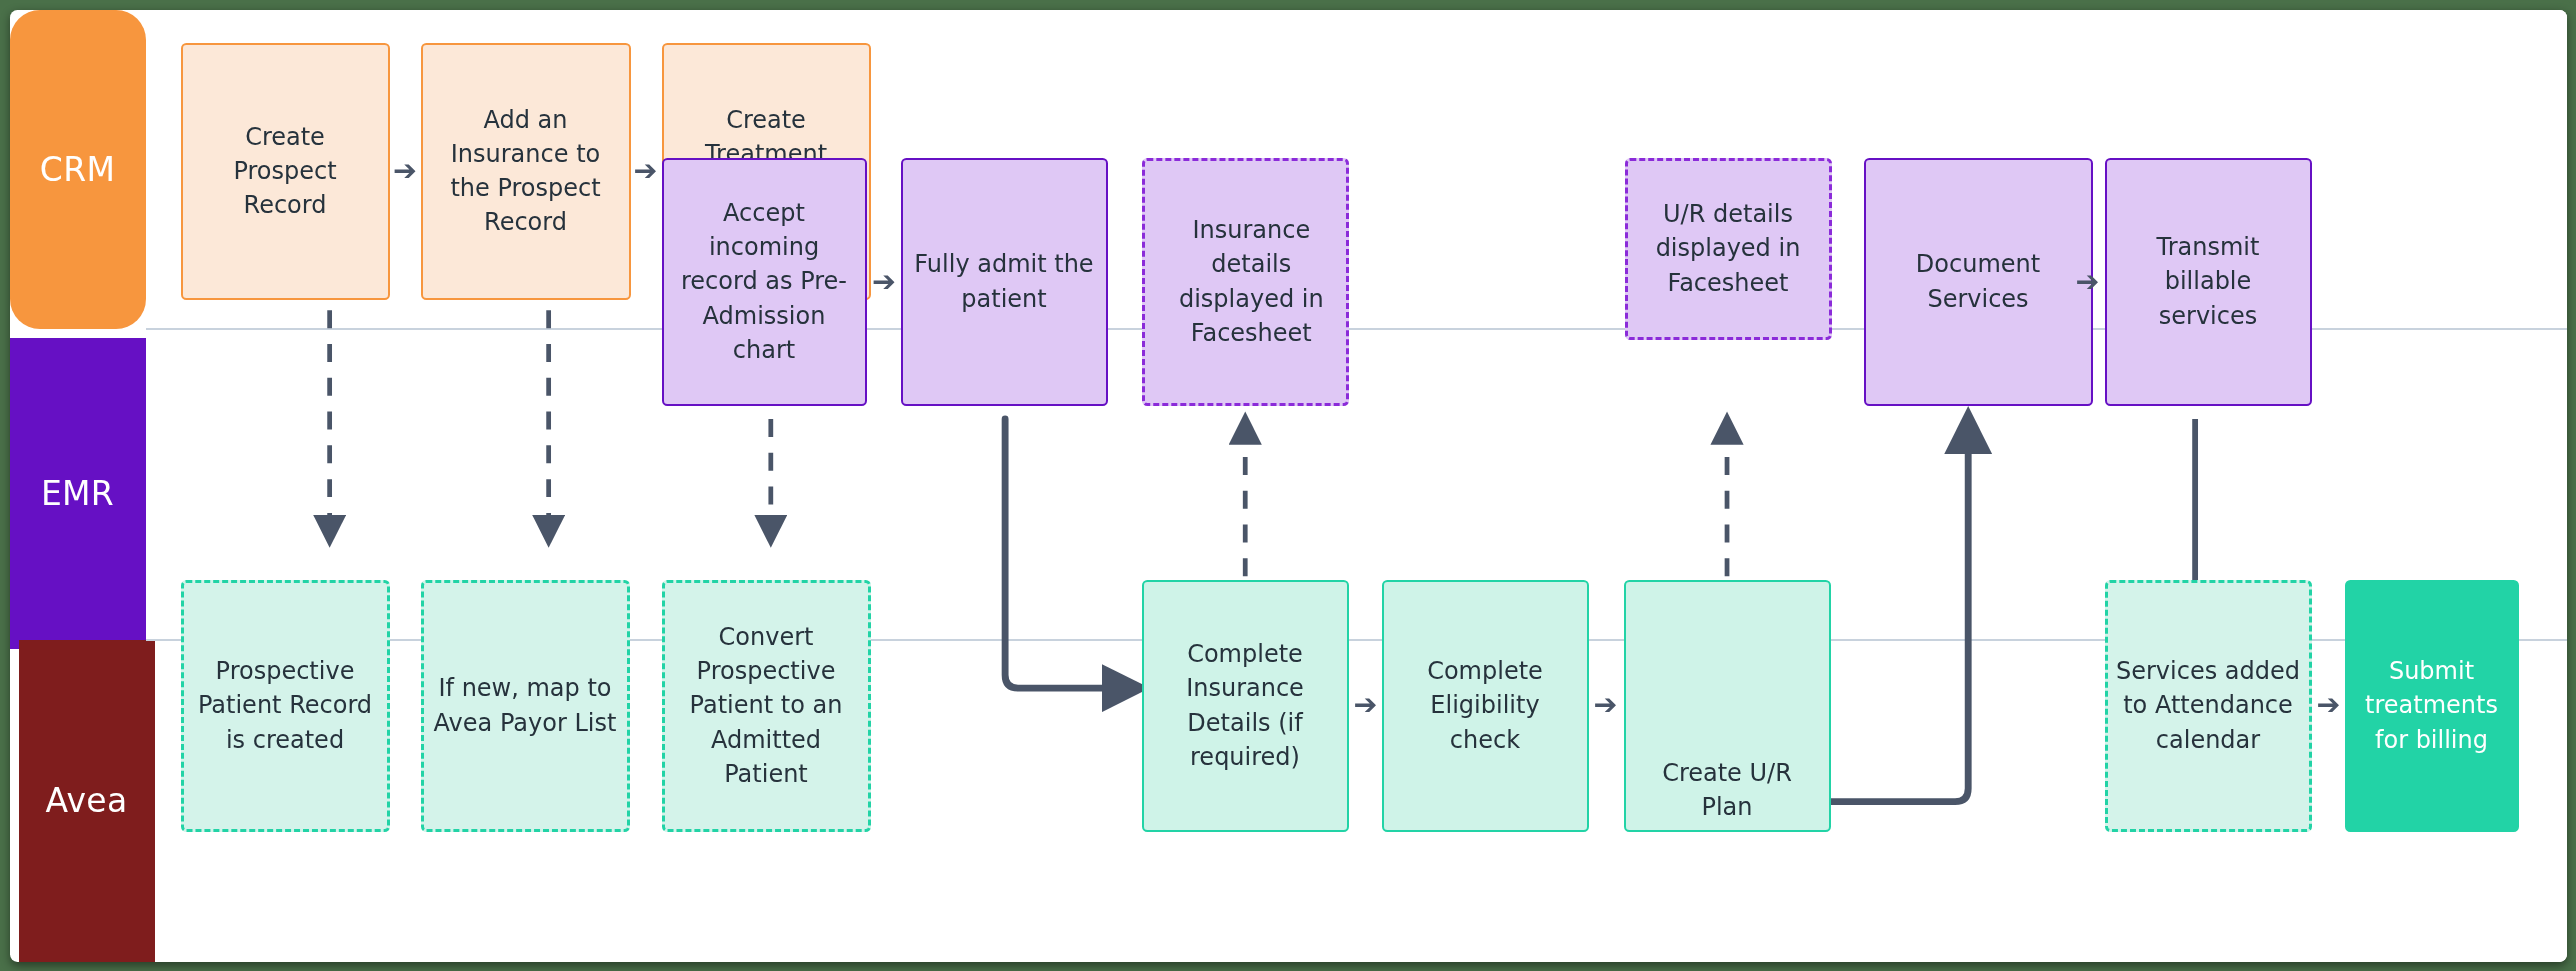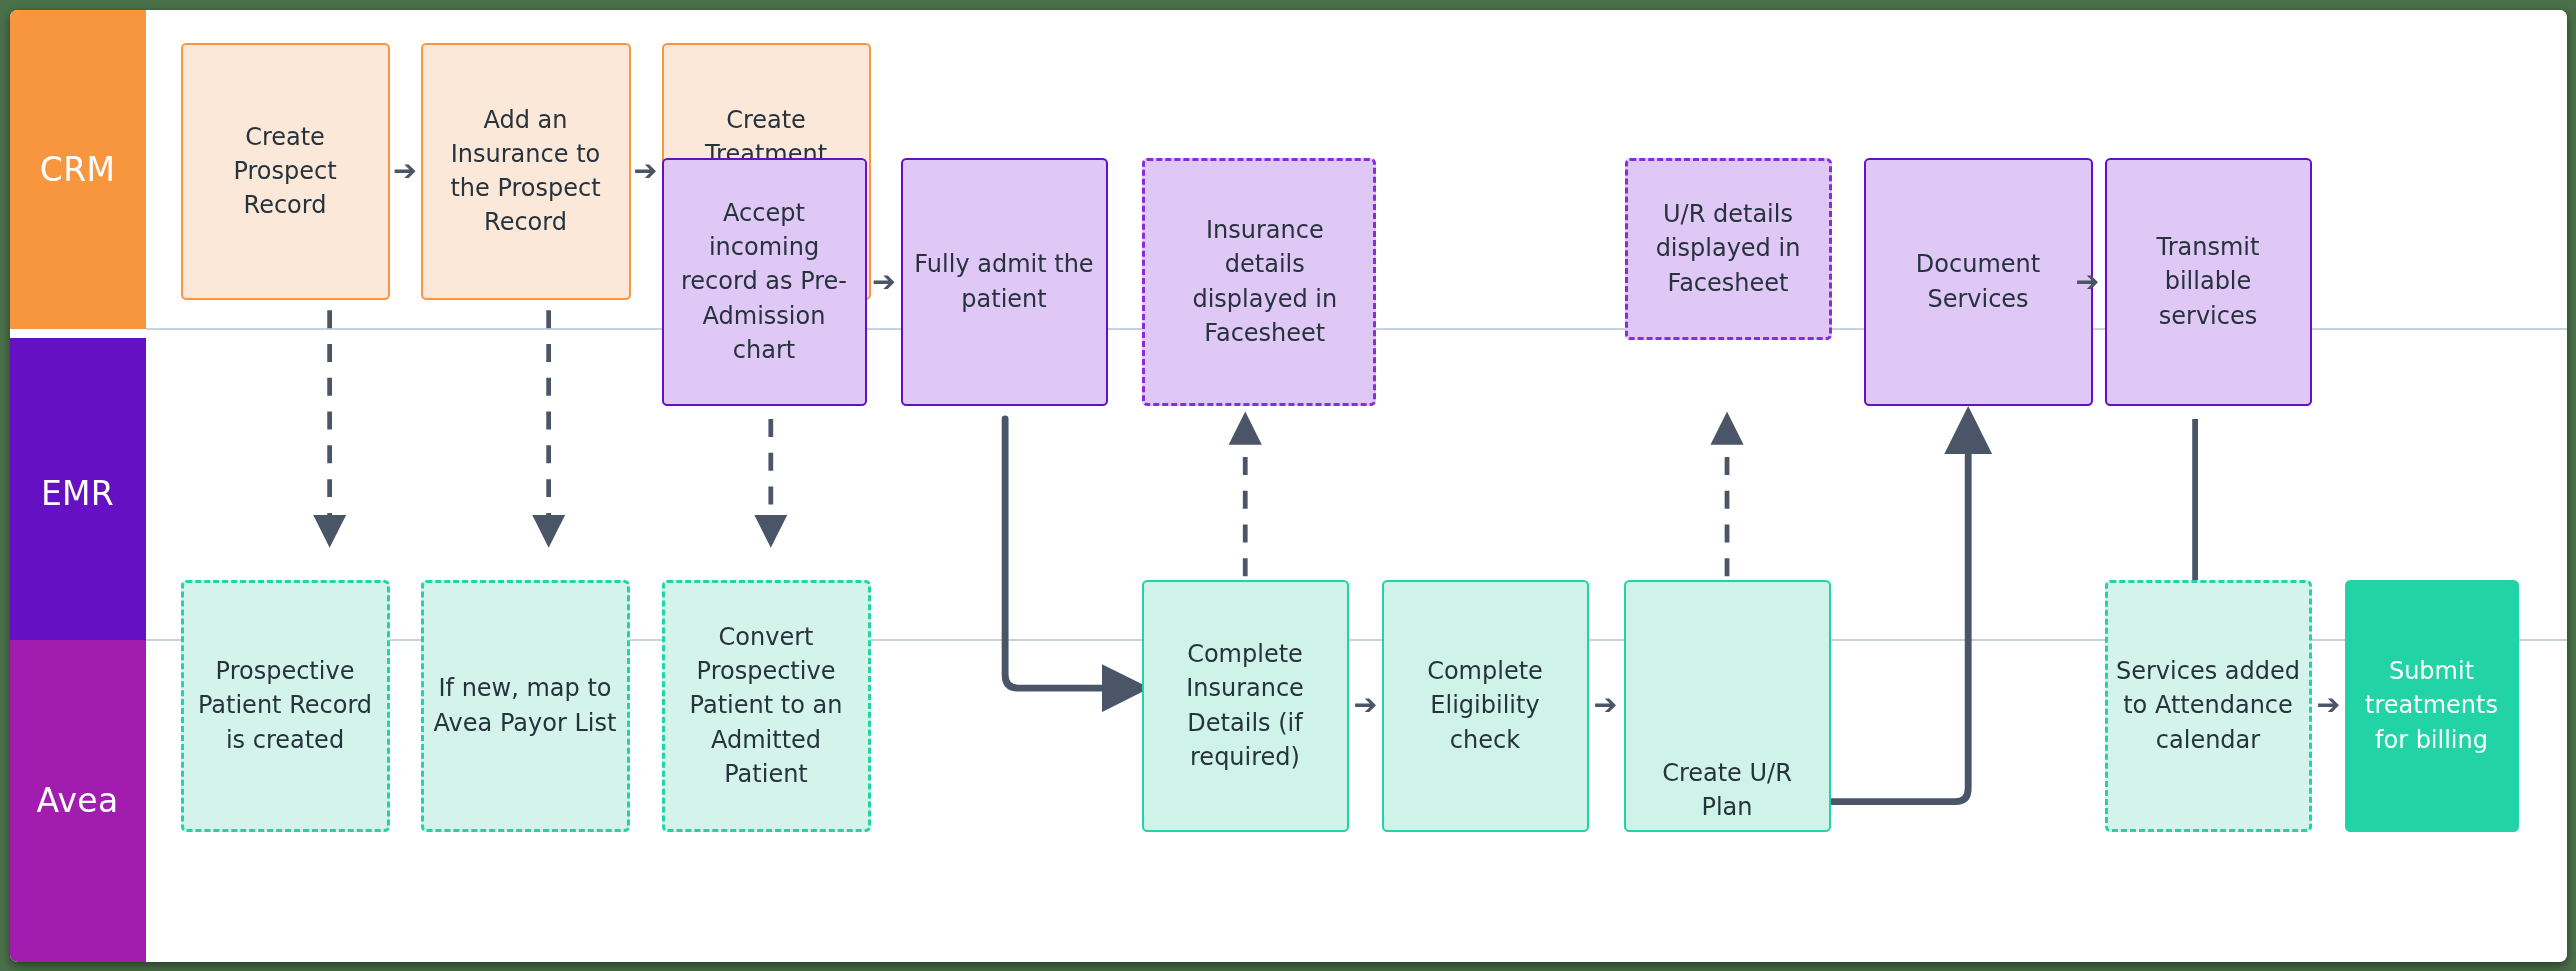--- a/index.html
+++ b/index.html
@@ -55,35 +55,35 @@
   }
   svg.conn{position:absolute;left:0;top:0;width:2557px;height:952px;pointer-events:none;}
 </style>
 </head>
 <body>
 
 <div id="canvas">
 
   <div class="lane" style="top:0;height:319px;">
     <div class="lane-body"></div>
-    <div class="lane-hdr" style="background:#F7963E;">
+    <div class="lane-hdr" style="background:#F7963E;border-radius:30px;">
       <span>CRM</span>
     </div>
   </div>
 
   <div class="lane" style="top:328px;height:311px;">
     <div class="lane-body"></div>
     <div class="lane-hdr" style="background:#6610C4;">
       <span>EMR</span>
     </div>
   </div>
 
   <div class="lane" style="top:630px;height:322px;">
     <div class="lane-body"></div>
-    <div class="lane-hdr" style="background:#a21caf;">
+    <div class="lane-hdr" style="background:#7f1d1d;margin-left:9px;">
       <span>Avea</span>
     </div>
   </div>
 
   <div class="lane-rule" style="top:318px;"></div>
   <div class="lane-rule" style="top:629px;"></div>
 
   <svg class="conn" viewBox="0 0 4844 1804">
     <defs>
       <marker id="ah" markerWidth="7" markerHeight="7" refX="3.2" refY="3.5" orient="auto">
@@ -126,21 +126,21 @@
   <div class="arrow-r" style="left:620px;top:146px;width:32px;height:32px;">
     <span>➔</span>
   </div>
 
   <div class="node emr-solid" style="left:652px;top:148px;width:205px;height:248px;">
     <span>Accept incoming record as Pre-Admission chart</span>
   </div>
   <div class="node emr-solid" style="left:891px;top:148px;width:207px;height:248px;">
     <span>Fully admit the patient</span>
   </div>
-  <div class="node emr-dash" style="left:1132px;top:148px;width:234px;height:248px;padding-left:21px;">
+  <div class="node emr-dash" style="left:1132px;top:148px;width:207px;height:248px;padding-left:21px;">
     <span>Insurance details displayed in Facesheet</span>
   </div>
   <div class="node emr-dash" style="left:1615px;top:148px;width:207px;height:182px;">
     <span>U/R details displayed in Facesheet</span>
   </div>
   <div class="node emr-solid" style="left:1854px;top:148px;width:229px;height:248px;">
     <span>Document Services</span>
   </div>
   <div class="node emr-solid" style="left:2095px;top:148px;width:207px;height:248px;">
     <span>Transmit billable services</span>

